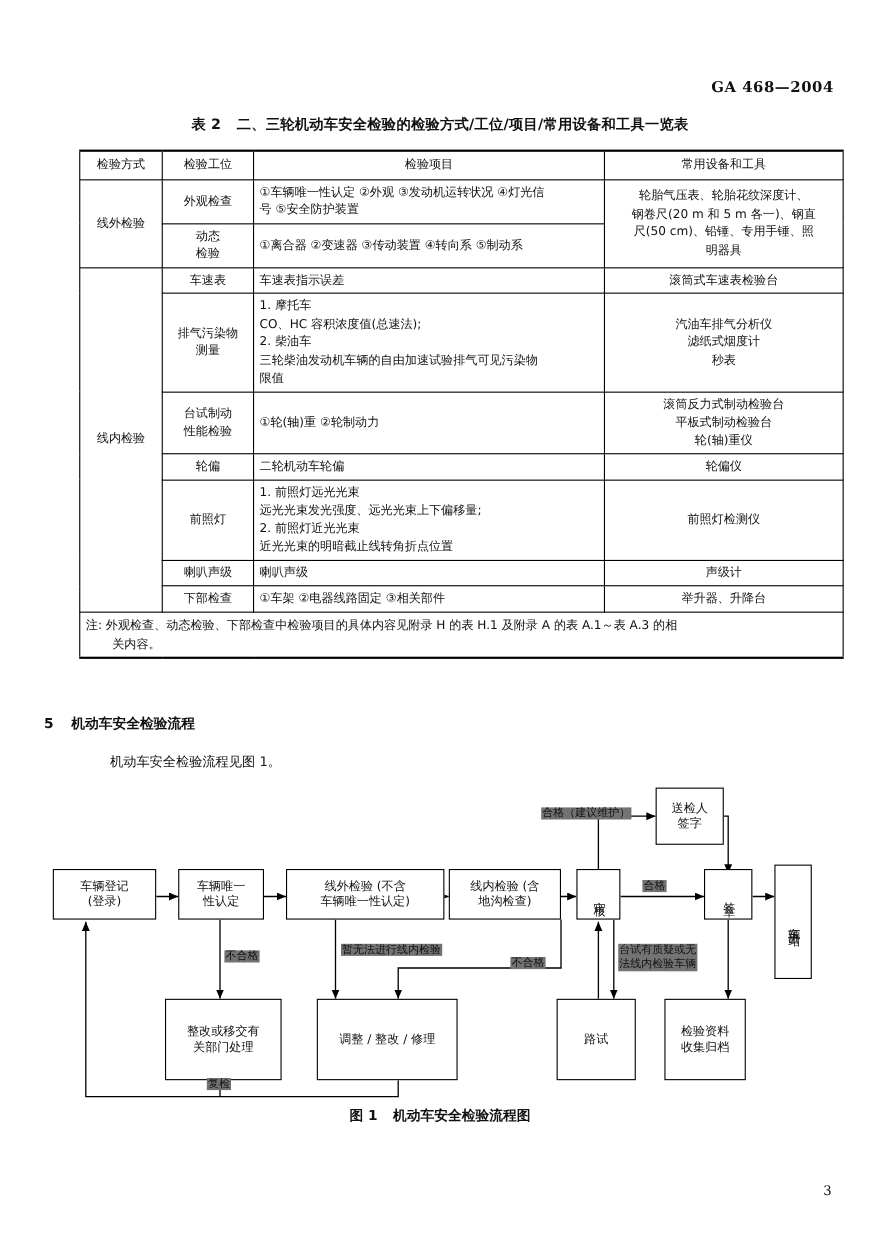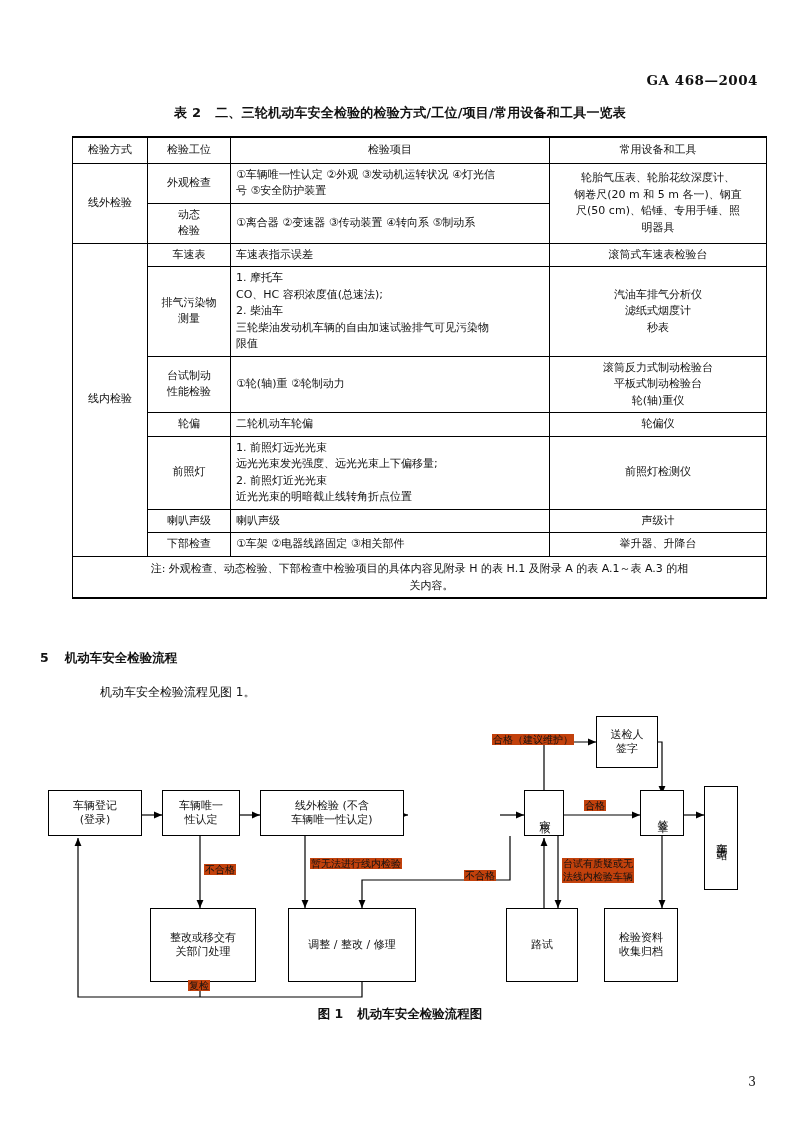--- a/index.html
+++ b/index.html
@@ -58,21 +58,21 @@
     table-layout: fixed;
   }
   table.t2 td, table.t2 th {
     border: 1px solid #000;
     padding: 3px 5px;
     vertical-align: middle;
     font-weight: normal;
     font-size: 11px;
   }
   table.t2 .outer-top    { border-top-width: 2px; }
-  table.t2 .outer-bottom { border-bottom-width: 2px; text-align: center; }
+  table.t2 .outer-bottom { border-bottom-width: 2px; }
   table.t2 .hdr {
     text-align: center;
     font-weight: normal;
     padding: 4px 5px;
   }
   .c-method { width: 64px;  text-align: center; }
   .c-station{ width: 72px;  text-align: center; }
   .c-item   { width: 308px; text-align: left; }
   .c-tool   { width: 206px; text-align: center; }
   .multi { white-space: pre-line; }
@@ -123,21 +123,21 @@
   }
   .fbox.vert {
     writing-mode: vertical-rl;
     text-orientation: upright;
     letter-spacing: 2px;
     line-height: 1.1;
   }
   .flabel {
     position: absolute;
     font-size: 10px;
-    background: #c2410c;
+    background: #737373;
     white-space: nowrap;
     padding: 0 1px;
     line-height: 1.1;
   }
   .flabel.two { white-space: pre-line; line-height: 1.25; }
 
   
   .fig-caption {
     position: absolute;
     top: 1006px;
@@ -312,20 +312,22 @@
 
     <div class="fbox" style="left:8px;  top:78px;  width:94px;  height:46px;">车辆登记
 (登录)</div>
 
     <div class="fbox" style="left:122px; top:78px;  width:78px;  height:46px;">车辆唯一
 性认定</div>
 
     <div class="fbox" style="left:220px; top:78px;  width:144px; height:46px;">线外检验 (不含
 车辆唯一性认定)</div>
 
+    <div class="fbox" style="left:368px; top:78px;  width:102px; height:46px;">线内检验 (含
+地沟检查)</div>
 
     <div class="fbox vert" style="left:484px; top:78px;  width:40px;  height:46px;">审核</div>
 
     <div class="fbox" style="left:556px; top:4px;   width:62px;  height:52px;">送检人
 签字</div>
 
     <div class="fbox vert" style="left:600px; top:78px;  width:44px;  height:46px;">签章</div>
 
     <div class="fbox vert" style="left:664px; top:74px;  width:34px;  height:104px;">车辆出站</div>
 

